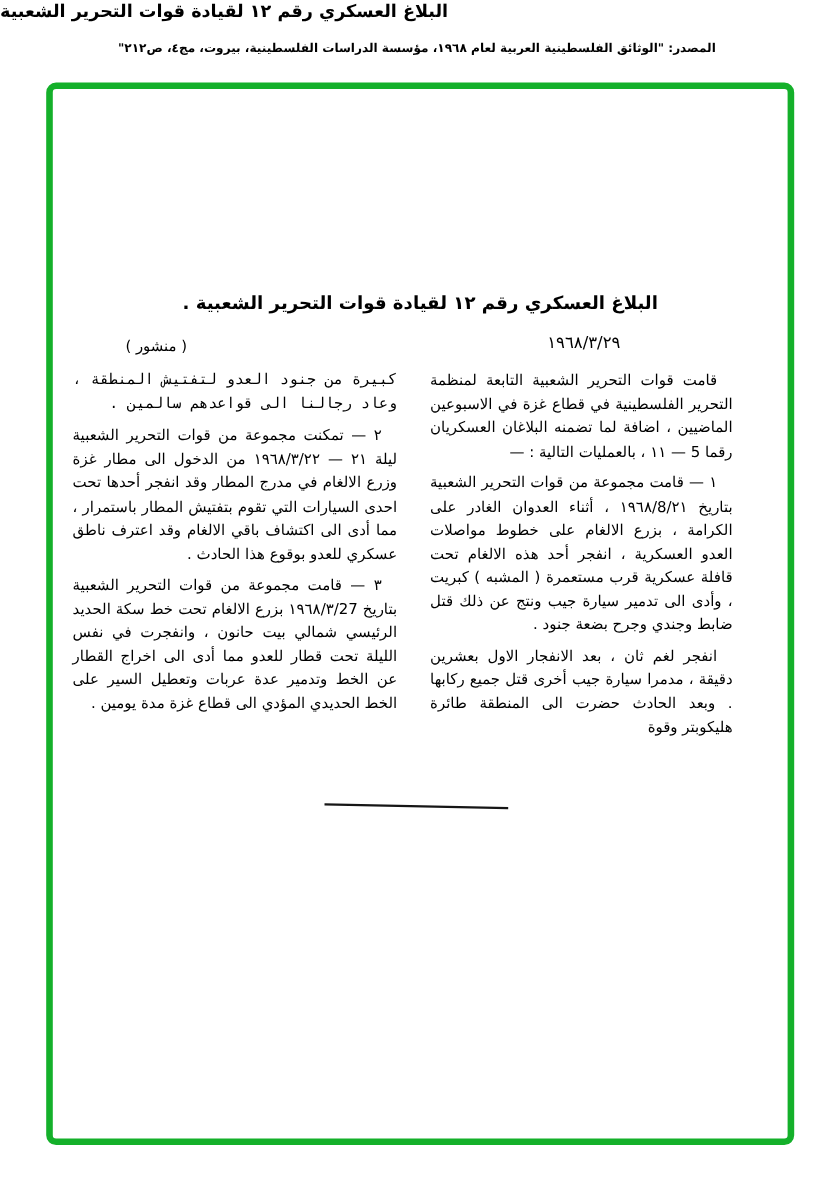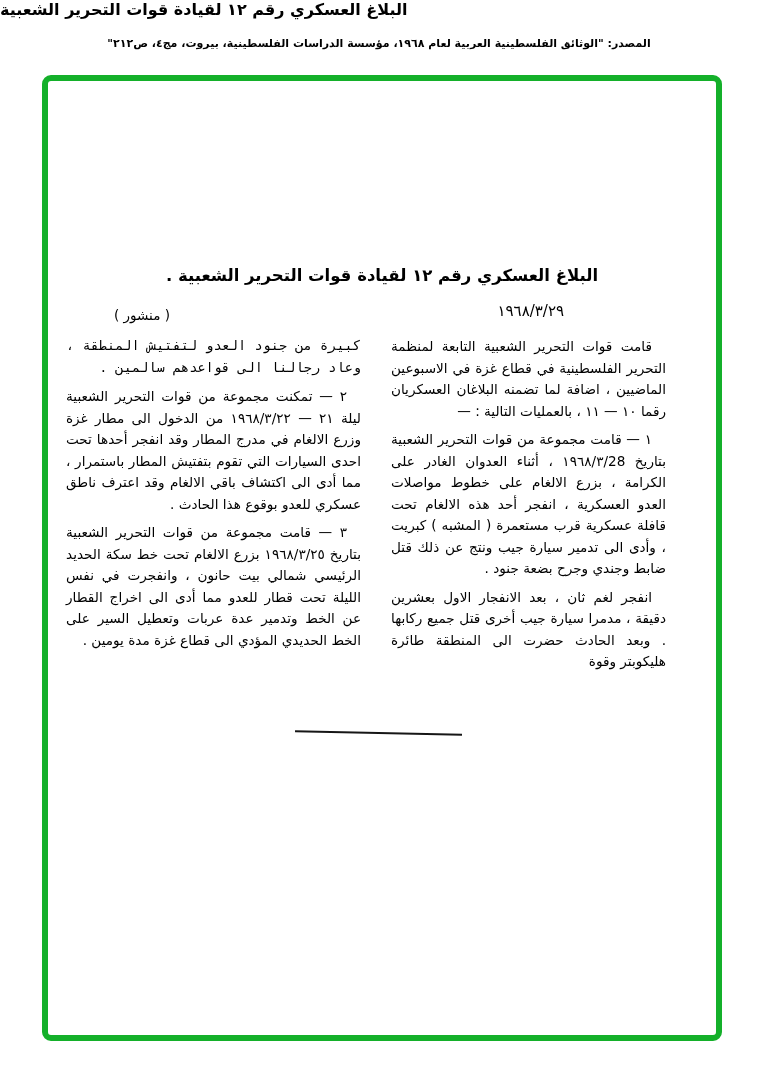--- a/index.html
+++ b/index.html
@@ -129,28 +129,28 @@
 
     <div class="doc-title">البلاغ العسكري رقم ١٢ لقيادة قوات التحرير الشعبية .</div>
 
     <div class="doc-meta">
       <span class="doc-date">١٩٦٨/٣/٢٩</span>
       <span class="doc-published">( منشور )</span>
     </div>
 
     <div class="doc-columns">
       <div class="col col-right">
-        <p>قامت قوات التحرير الشعبية التابعة لمنظمة التحرير الفلسطينية في قطاع غزة في الاسبوعين الماضيين ، اضافة لما تضمنه البلاغان العسكريان رقما ١٠ — ١١ ، بالعمليات التالية : —</p>
-        <p>١ — قامت مجموعة من قوات التحرير الشعبية بتاريخ ١٩٦٨/٣/28 ، أثناء العدوان الغادر على الكرامة ، بزرع الالغام على خطوط مواصلات العدو العسكرية ، انفجر أحد هذه الالغام تحت قافلة عسكرية قرب مستعمرة ( المشبه ) كبريت ، وأدى الى تدمير سيارة جيب ونتج عن ذلك قتل ضابط وجندي وجرح بضعة جنود .</p>
+        <p>قامت قوات التحرير الشعبية التابعة لمنظمة التحرير الفلسطينية في قطاع غزة في الاسبوعين الماضيين ، اضافة لما تضمنه البلاغان العسكريان رقما 5 — ١١ ، بالعمليات التالية : —</p>
+        <p>١ — قامت مجموعة من قوات التحرير الشعبية بتاريخ ١٩٦٨/8/٢١ ، أثناء العدوان الغادر على الكرامة ، بزرع الالغام على خطوط مواصلات العدو العسكرية ، انفجر أحد هذه الالغام تحت قافلة عسكرية قرب مستعمرة ( المشبه ) كبريت ، وأدى الى تدمير سيارة جيب ونتج عن ذلك قتل ضابط وجندي وجرح بضعة جنود .</p>
         <p>انفجر لغم ثان ، بعد الانفجار الاول بعشرين دقيقة ، مدمرا سيارة جيب أخرى قتل جميع ركابها . وبعد الحادث حضرت الى المنطقة طائرة هليكوبتر وقوة</p>
       </div>
       <div class="col col-left">
         <p>كبيرة من جنود العدو لتفتيش المنطقة ، وعاد رجالنا الى قواعدهم سالمين .</p>
         <p>٢ — تمكنت مجموعة من قوات التحرير الشعبية ليلة ٢١ — ١٩٦٨/٣/٢٢ من الدخول الى مطار غزة وزرع الالغام في مدرج المطار وقد انفجر أحدها تحت احدى السيارات التي تقوم بتفتيش المطار باستمرار ، مما أدى الى اكتشاف باقي الالغام وقد اعترف ناطق عسكري للعدو بوقوع هذا الحادث .</p>
-        <p>٣ — قامت مجموعة من قوات التحرير الشعبية بتاريخ ١٩٦٨/٣/٢٥ بزرع الالغام تحت خط سكة الحديد الرئيسي شمالي بيت حانون ، وانفجرت في نفس الليلة تحت قطار للعدو مما أدى الى اخراج القطار عن الخط وتدمير عدة عربات وتعطيل السير على الخط الحديدي المؤدي الى قطاع غزة مدة يومين .</p>
+        <p>٣ — قامت مجموعة من قوات التحرير الشعبية بتاريخ ١٩٦٨/٣/27 بزرع الالغام تحت خط سكة الحديد الرئيسي شمالي بيت حانون ، وانفجرت في نفس الليلة تحت قطار للعدو مما أدى الى اخراج القطار عن الخط وتدمير عدة عربات وتعطيل السير على الخط الحديدي المؤدي الى قطاع غزة مدة يومين .</p>
       </div>
     </div>
 
     <div class="end-divider"></div>
 
   </div>
 
 </div>
 
 </body></html>

